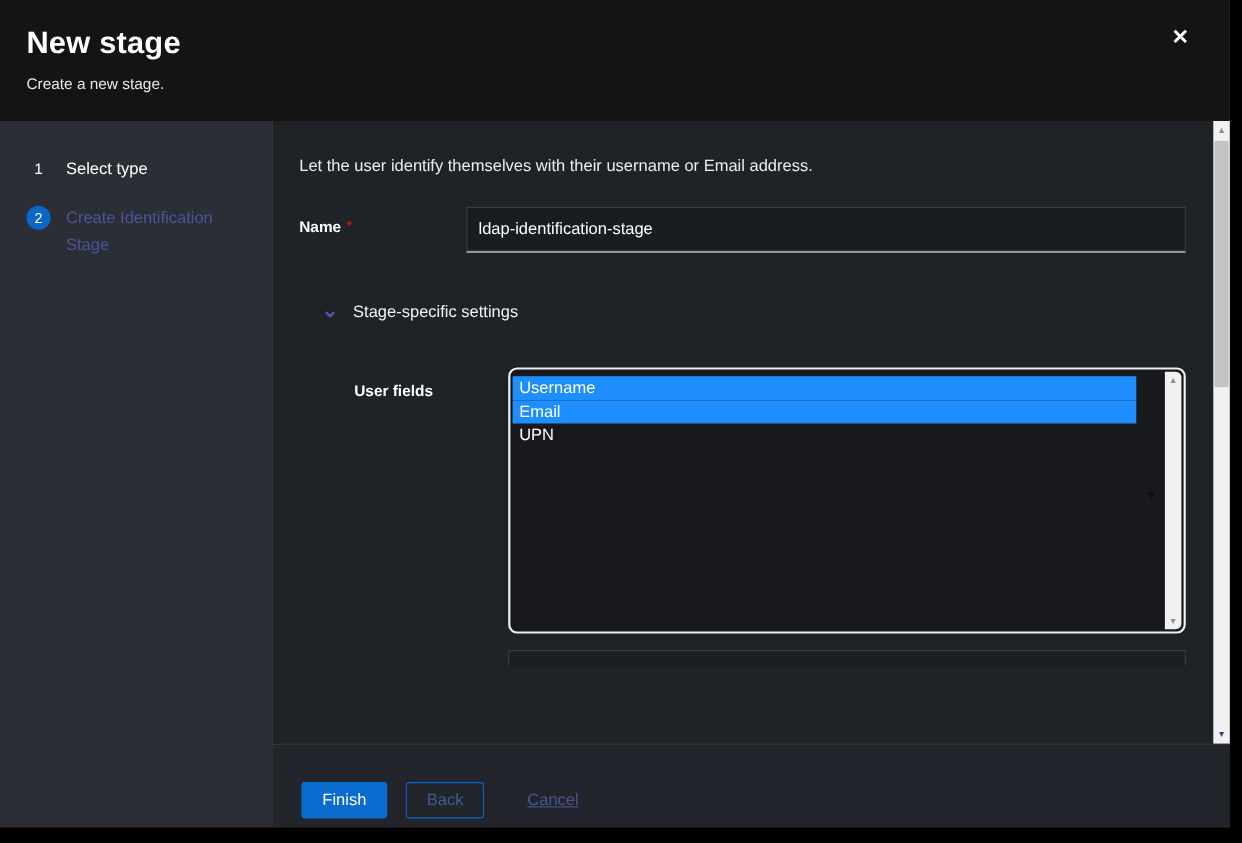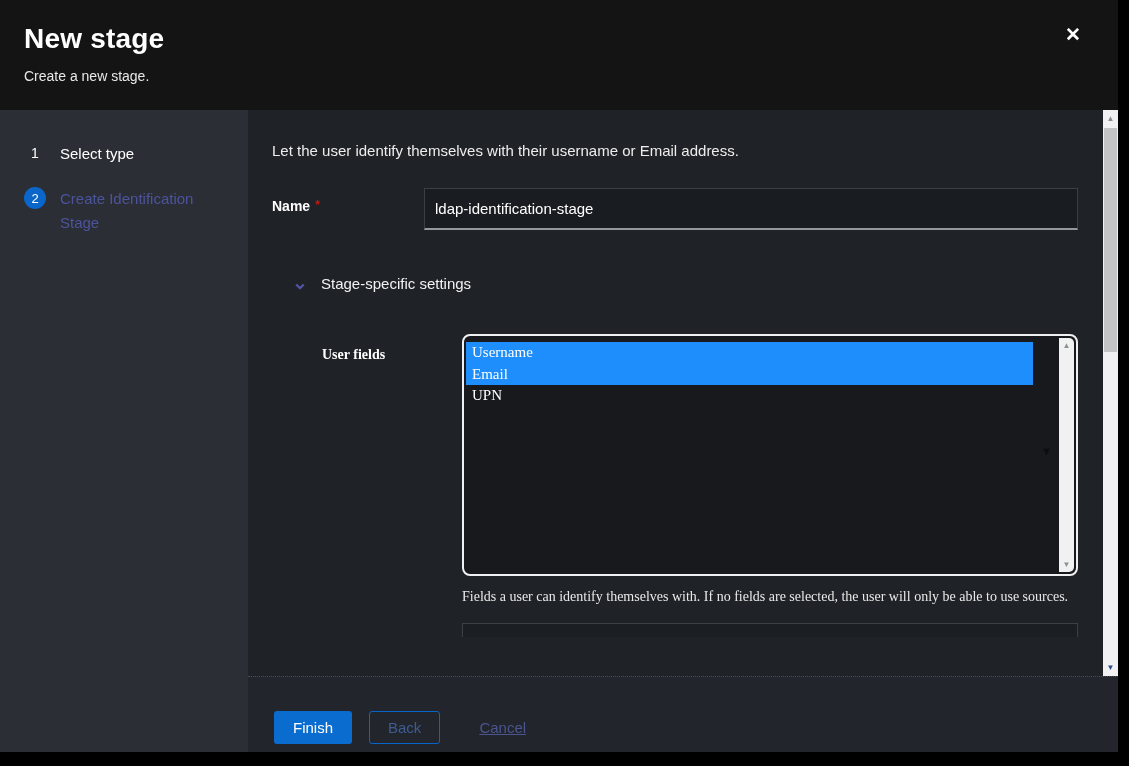--- a/index.html
+++ b/index.html
@@ -35,21 +35,21 @@
   .row-name .field-label { flex:none; width:152px; line-height:34px; }
   .field-label { font-size:14px; font-weight:700; color:#fff; }
   .required { color:#c9190b; font-size:12px; margin-left:5px; vertical-align:2px; }
   .text-input { flex:1; height:42px; background:#191c20; border:1px solid #3b3e44; border-bottom:2px solid #93979e;
                 color:#fff; font-size:15px; padding:0 10px; font-family:"Liberation Sans", sans-serif; outline:none; }
 
   .row-expander { margin-top:45px; display:flex; align-items:center; height:16px; cursor:pointer; }
   .chevron { margin-left:20px; width:13px; color:#5056a5; font-size:19px; line-height:10px; font-weight:700; }
   .expander-label { margin-left:16px; font-size:15px; color:#f2f2f2; }
 
-  .settings-group { margin-left:50px;font-family:Liberation Serif, serif; }
+  .settings-group { margin-left:50px; }
   .row-userfields { margin-top:43px; }
   .row-userfields .field-label { flex:none; width:140px; padding-top:13px; }
 
   .listbox { flex:1; height:242px; background:#17191d; border:2px solid #eef0f2; border-radius:8px;
              position:relative; overflow:hidden; padding:6px 0 0 2px; }
   .option { height:21.5px; line-height:21px; font-size:15px; color:#fff; padding-left:6px; margin-right:43px; cursor:pointer; }
   .option.selected { background:#1f8efd; }
   .select-caret { position:absolute; right:24px; top:110px; color:#0b0d10; font-size:11px; line-height:11px; }
   .select-scrollbar { position:absolute; top:2px; right:2px; bottom:2px; width:15px; background:#f1f1f1; border-radius:0 5px 5px 0; }
   .sb-arrow { position:absolute; left:0; width:100%; text-align:center; font-size:8px; color:#8d9196; }
@@ -126,21 +126,20 @@
               <div class="option">UPN</div>
               <div class="select-caret">▼</div>
               <div class="select-scrollbar">
                 <div class="sb-arrow up">▲</div>
                 <div class="sb-arrow down">▼</div>
               </div>
             </div>
           </div>
 
           <div class="helper">
-            <p>Fields a user can identify themselves with. If no fields are selected, the user will only be able to use sources.</p>
           </div>
 
           <div class="partial-input"></div>
         </div>
       </div>
 
       <div class="modal-footer">
         <button class="btn btn-primary">Finish</button>
         <button class="btn btn-secondary">Back</button>
         <button class="btn btn-link">Cancel</button>

